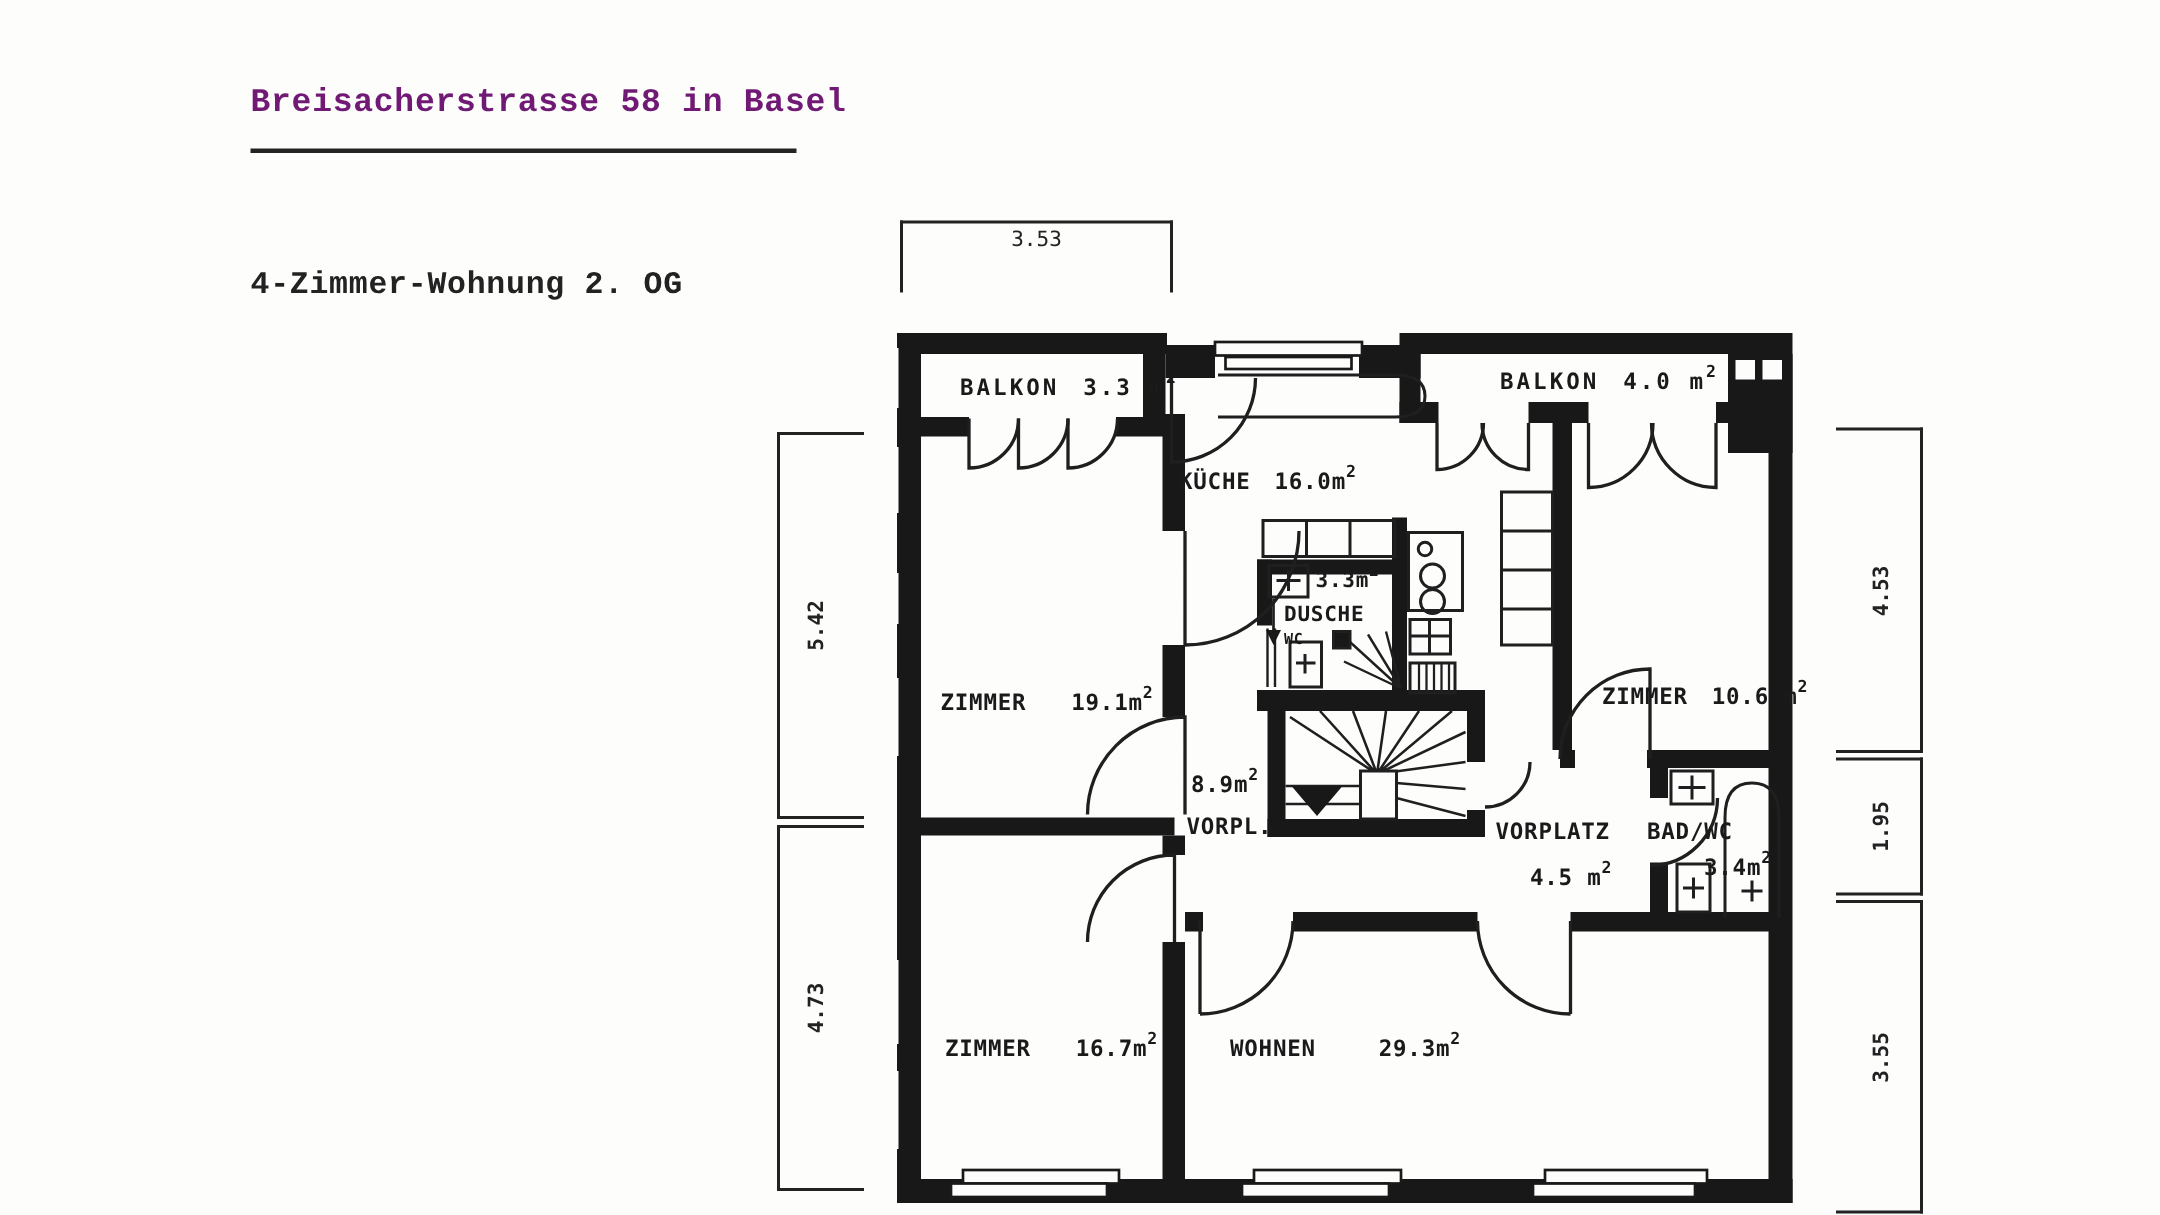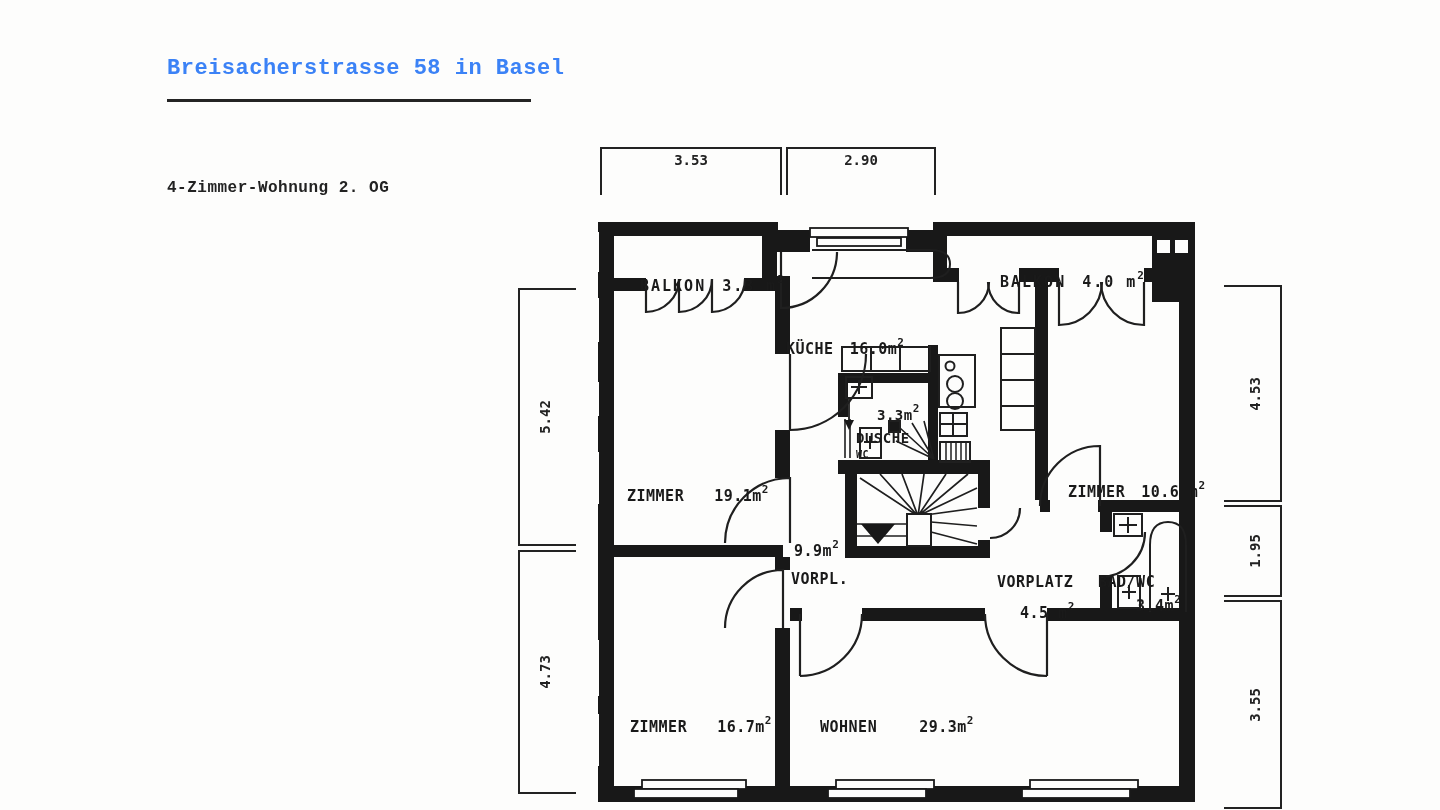--- a/index.html
+++ b/index.html
@@ -1,29 +1,29 @@
 <!DOCTYPE html>
 <html><head>
 <meta charset="utf-8">
 <style>
   html,body{margin:0;padding:0;background:#fdfdfc;width:1440px;height:810px;overflow:hidden;
     font-family:"DejaVu Sans Mono", monospace;}
   .page{position:absolute;inset:0;background:#fdfdfc;}
   .w{position:absolute;background:#181818;}
   .title{position:absolute;left:167px;top:56px;font-family:"Liberation Mono",monospace;
-    font-size:22px;font-weight:bold;color:#3b82f6;letter-spacing:.5px;white-space:nowrap;}
+    font-size:22px;font-weight:bold;color:#701a75;letter-spacing:.5px;white-space:nowrap;}
   .rule{position:absolute;left:167px;top:99px;width:364px;height:3px;background:#242424;}
   .subtitle{position:absolute;left:167px;top:179px;font-family:"Liberation Mono",monospace;
-    font-size:16px;font-weight:bold;color:#222;letter-spacing:.5px;white-space:nowrap;}
-  .lbl{position:absolute;font-size:15px;font-weight:bold;color:#1a1a1a;white-space:nowrap;letter-spacing:.5px;margin-top:28px;}
+    font-size:21px;font-weight:bold;color:#222;letter-spacing:.5px;white-space:nowrap;}
+  .lbl{position:absolute;font-size:15px;font-weight:bold;color:#1a1a1a;white-space:nowrap;letter-spacing:.5px;}
   .lbl sup{font-size:11px;position:relative;top:-2px;}
   .a{margin-left:16px;}
   .a2{margin-left:30px;}
   .dimt{position:absolute;border-top:2px solid #222;border-left:2px solid #222;border-right:2px solid #222;height:46px;}
-  .dimt span{position:absolute;left:0;right:0;top:3px;text-align:center;font-size:14px;font-weight:bold;color:#222;}
+  .dimt span{position:absolute;left:0;right:0;top:3px;text-align:center;font-size:14px;font-weight:normal;color:#222;}
   .dimv{position:absolute;width:56px;}
   .dimv span{position:absolute;top:50%;left:8px;transform:translateY(-50%) rotate(-90deg);
     font-size:14px;font-weight:bold;color:#222;}
   .dimL{border-left:2px solid #222;border-top:2px solid #222;border-bottom:2px solid #222;}
   .dimR{border-right:2px solid #222;border-top:2px solid #222;border-bottom:2px solid #222;}
   .dimR span{left:auto;right:8px;}
   svg{position:absolute;left:0;top:0;}
 </style>
 </head>
 <body>
@@ -169,44 +169,41 @@
   </div>
   <div class="lbl" style="left:856px;top:402px;font-size:14px">DUSCHE</div>
   <div class="lbl" style="left:856px;top:421px;font-size:10px">WC</div>
   <div class="lbl" style="left:627px;top:457px">
     <span>ZIMMER</span><span class="a2">19.1m</span><sup>2</sup>
   </div>
   <div class="lbl" style="left:1068px;top:453px">
     <span>ZIMMER</span><span class="a">10.6 m</span><sup>2</sup>
   </div>
   <div class="lbl" style="left:794px;top:512px">
-    <span>9.9m</span><sup>2</sup>
+    <span>8.9m</span><sup>2</sup>
   </div>
   <div class="lbl" style="left:791px;top:542px">VORPL.</div>
   <div class="lbl" style="left:997px;top:545px">VORPLATZ</div>
   <div class="lbl" style="left:1020px;top:574px">
     <span>4.5 m</span><sup>2</sup>
   </div>
   <div class="lbl" style="left:1098px;top:545px">BAD/WC</div>
   <div class="lbl" style="left:1136px;top:567px">
     <span>3.4m</span><sup>2</sup>
   </div>
   <div class="lbl" style="left:630px;top:688px">
     <span>ZIMMER</span><span class="a2">16.7m</span><sup>2</sup>
   </div>
   <div class="lbl" style="left:820px;top:688px">
     <span>WOHNEN</span><span style="margin-left:42px">29.3m</span><sup>2</sup>
   </div>
 
   <div class="dimt" style="left:600px;top:147px;width:178px">
     <span>3.53</span>
     </div>
-  <div class="dimt" style="left:786px;top:147px;width:146px">
-    <span>2.90</span>
-    </div>
 
   <div class="dimv dimL" style="left:518px;top:288px;height:254px">
     <span>5.42</span>
     </div>
   <div class="dimv dimL" style="left:518px;top:550px;height:240px">
     <span>4.73</span>
     </div>
 
   <div class="dimv dimR" style="left:1224px;top:285px;height:213px">
     <span>4.53</span>

